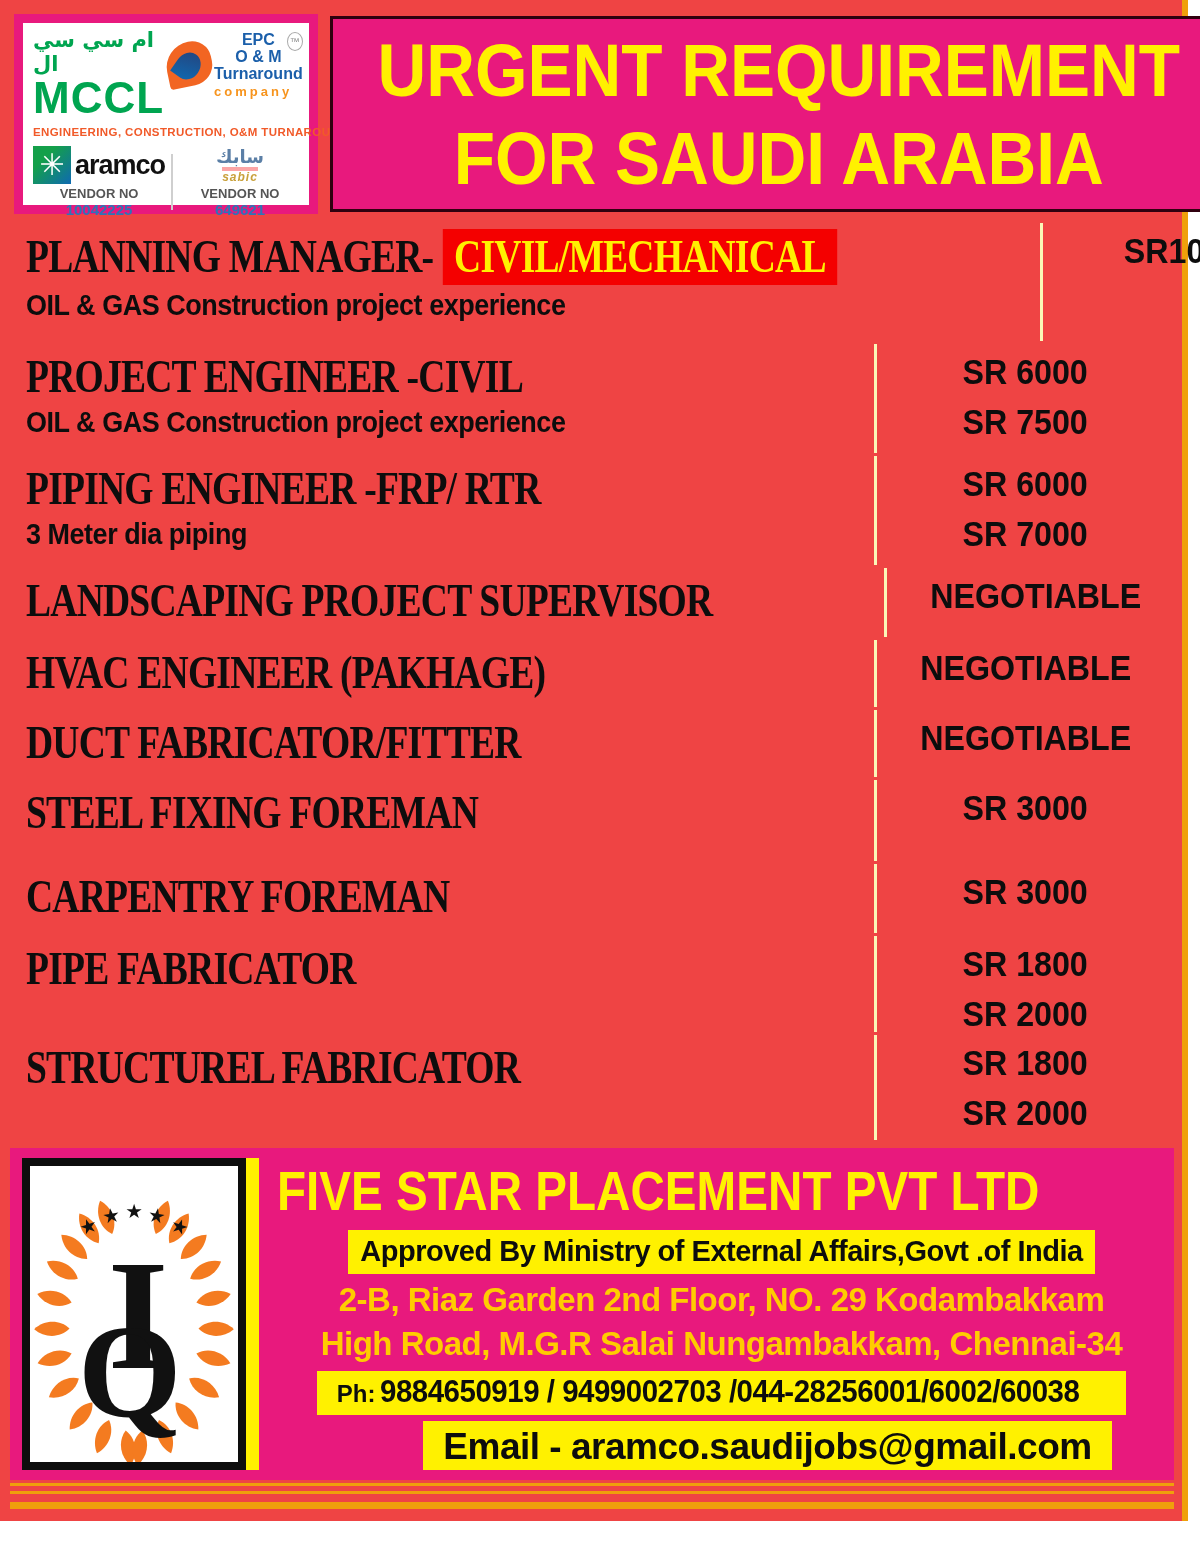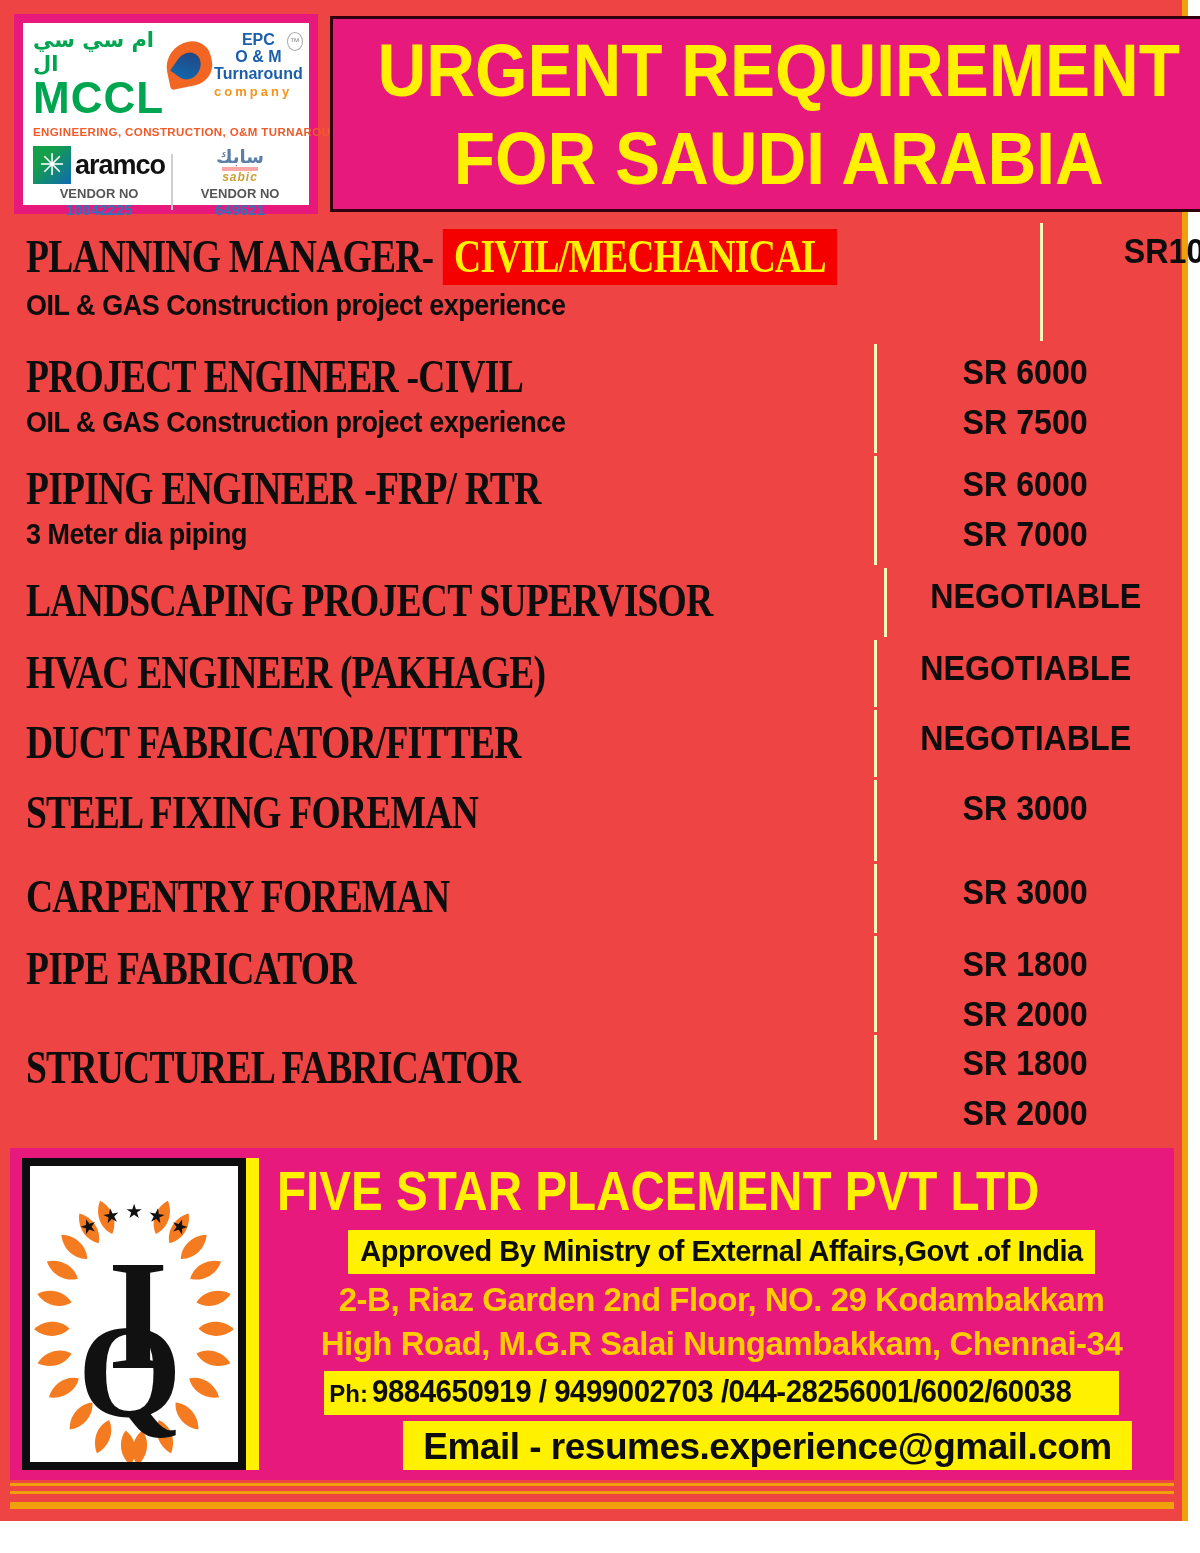--- a/index.html
+++ b/index.html
@@ -62,21 +62,21 @@
   .mh86{min-height:86px} .mh84{min-height:84px} .mh72{min-height:72px} .mh70{min-height:70px}
   
   .bottom { margin-top:8px; height:332px; background:#E8197D; display:flex; padding:10px 8px 10px 12px; }
   .iq-box { width:224px; flex:none; background:#ffffff; border:8px solid #0d0d0d; position:relative; }
   .iq-box svg { width:100%; height:100%; }
   .bottom-divider { width:13px; background:#FFF100; flex:none; }
   .agency { flex:1; padding:0 0 0 18px; overflow:hidden;text-align:center; }
   .agency-name { color:#FFF100; font-weight:bold; font-size:56px; line-height:62px; transform:scaleX(.85); transform-origin:left center; white-space:nowrap; margin-top:2px; }
   .approval { display:inline-block; background:#FFF100; color:#0d0d0d; font-weight:bold; font-size:29px; padding:5px 12px 6px; margin:8px 0 4px; white-space:nowrap; letter-spacing:-.5px; }
   .addr { color:#FFCC00; font-weight:bold; font-size:33px; line-height:44px; letter-spacing:-.5px; white-space:nowrap; }
-  .phone { display:inline-block; background:#FFF100; color:#0d0d0d; padding:3px 10px 5px 5px; margin-top:5px; white-space:nowrap; }
+  .phone { display:inline-block; background:#FFF100; color:#0d0d0d; padding:3px 10px 5px 20px; margin-top:5px; white-space:nowrap; }
   .phone-label { font-weight:bold; font-size:24px; }
   .phone-nums { display:inline-block; font-weight:bold; font-size:31px; transform:scaleX(.95); transform-origin:left center; letter-spacing:-.5px; }
   .email-row { margin-top:6px; padding-left:92px; }
   .email { display:inline-block; background:#FFF100; color:#0d0d0d; font-weight:bold; font-size:37px; padding:5px 20px 8px; letter-spacing:-.5px; }
   
   .rule-a { height:3px; background:#EFA00B; margin-top:3px; }
   .rule-b { height:3px; background:#EFA00B; margin-top:5px; }
   .rule-c { height:7px; background:#EFA00B; margin-top:8px; }
 </style>
 </head>
@@ -270,20 +270,20 @@
         </g>
       </svg>
     </div>
     <div class="bottom-divider"></div>
     <div class="agency">
       <div class="agency-name">FIVE STAR PLACEMENT PVT LTD</div>
       <div><span class="approval">Approved By Ministry of External Affairs,Govt .of  India</span></div>
       <div class="addr">2-B, Riaz Garden 2nd Floor, NO. 29 Kodambakkam</div>
       <div class="addr">High Road, M.G.R Salai Nungambakkam, Chennai-34</div>
       <div><span class="phone"><span class="phone-label">Ph:</span> <span class="phone-nums">9884650919 / 9499002703 /044-28256001/6002/60038</span></span></div>
-      <div class="email-row"><span class="email">Email - resumes.experience@gmail.com</span></div>
+      <div class="email-row"><span class="email">Email - aramco.saudijobs@gmail.com</span></div>
     </div>
   </div>
 
   <div class="rule-a"></div>
   <div class="rule-b"></div>
   <div class="rule-c"></div>
 </div>
 
 </body></html>

